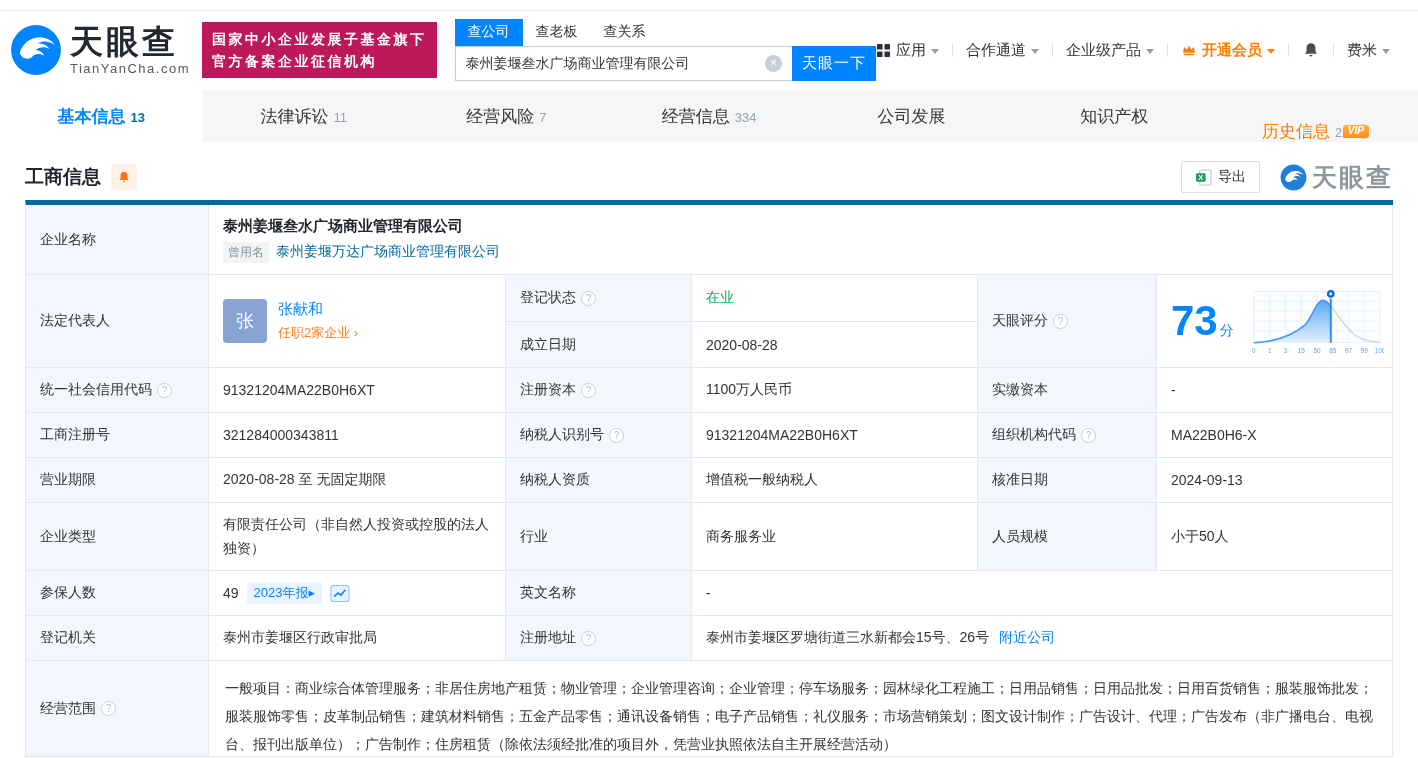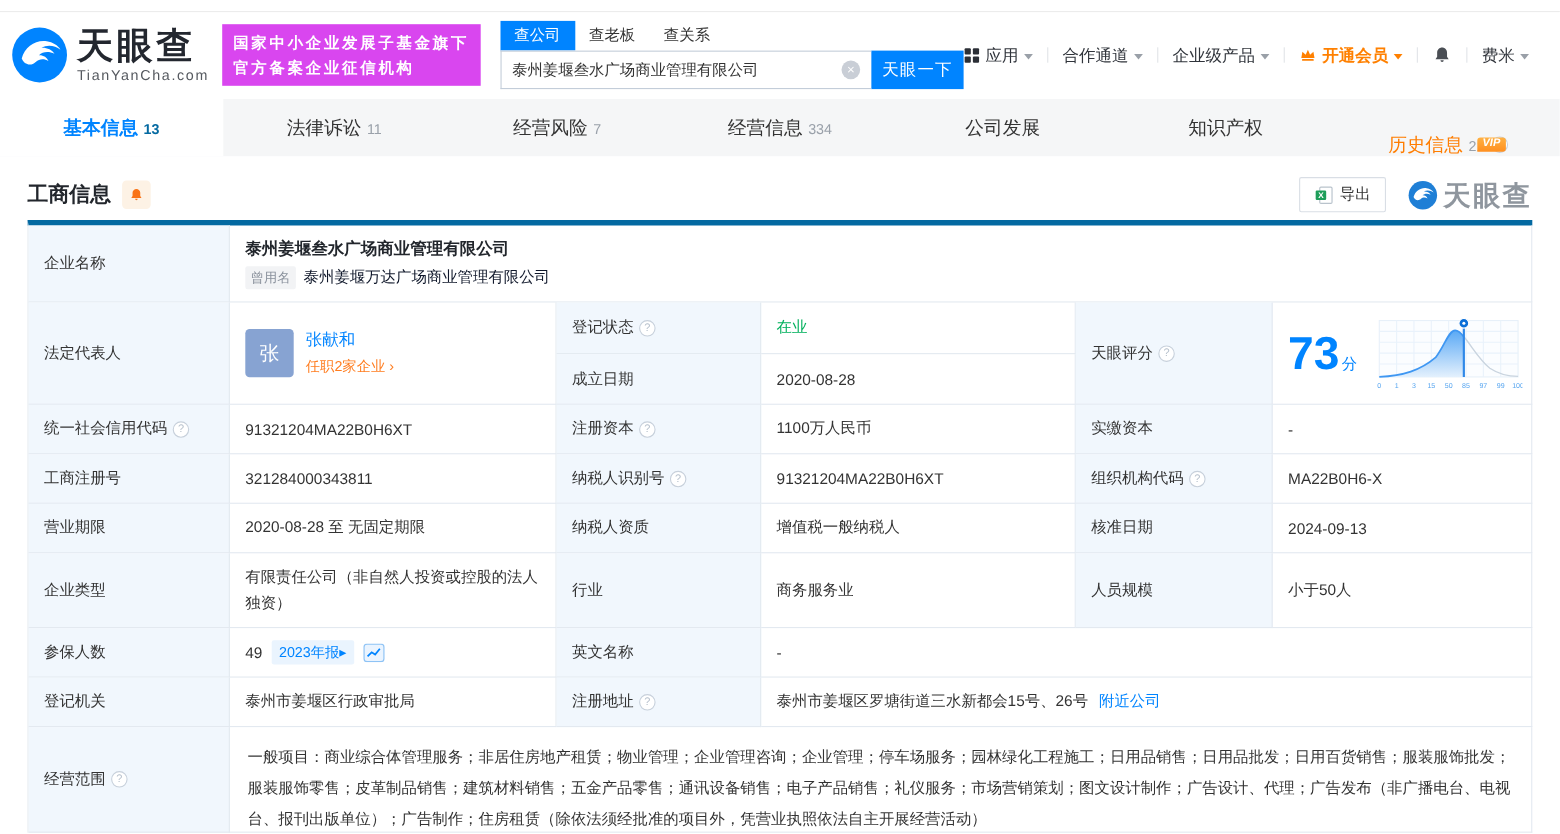--- a/index.html
+++ b/index.html
@@ -7,21 +7,21 @@
     font-family:"Liberation Sans","DejaVu Sans",sans-serif; color:#333; }
   .top-line { position:absolute; top:10px; left:0; width:1418px; height:1px; background:#ececec; }
 
   
   .header { height:90px; display:flex; align-items:center; padding:10px 28px 0 10px; }
   .logo-wrap { display:flex; align-items:center; gap:8px; }
   .logo-swirl { flex:0 0 auto; }
   .brand-stack { line-height:1; }
   .brand-name { font-size:33px; font-weight:bold; color:#23272f; letter-spacing:3px; }
   .brand-domain { font-size:13px; color:#55595f; letter-spacing:1.5px; margin-top:4px; font-weight:normal; }
-  .gov-badge { margin-left:12px; background:#d946ef; color:#fff; font-size:14px; font-weight:bold;
+  .gov-badge { margin-left:12px; background:#be185d; color:#fff; font-size:14px; font-weight:bold;
     padding:6px 10px; line-height:1.6; letter-spacing:2.5px; white-space:nowrap; }
 
   .search-area { margin-left:18px; width:496px; }
   .search-tabs { display:flex; font-size:14px; }
   .search-tab { padding:4px 13px 5px; color:#333; cursor:pointer; }
   .search-tab.active { background:#0084ff; color:#fff; }
   .search-box { display:flex; height:35px; }
   .search-input-wrap { position:relative; flex:1; }
   .search-input { width:100%; height:100%; border:1px solid #c3cdd9; border-right:none;
     padding:0 34px 0 10px; font-size:14px; color:#333; outline:none;
@@ -72,21 +72,21 @@
     grid-template-columns:183px 297px 186px 286px 179px 1fr;
     grid-template-rows:70px 47px 46px 45px 45px 45px 68px 45px 45px 1fr;
     border-top:5px solid #0369a1; border-left:1px solid #e3e9f0; height:557px; font-size:14px; }
   .cell { border-right:1px solid #e3e9f0; border-bottom:1px solid #e3e9f0; display:flex;
     align-items:center; padding:0 14px; overflow:hidden; color:#333; }
   .lbl { background:#f1f7fd; gap:5px; }
   .val-strong { font-weight:bold; color:#22262c; font-size:15px; }
   .col { flex-direction:column; align-items:flex-start; justify-content:center; gap:6px; }
   .former-row { display:flex; align-items:center; gap:7px; }
   .former-badge { background:#f2f3f5; color:#8a919c; font-size:12px; padding:2px 5px; border-radius:2px; }
-  .former-name { color:#0f172a; font-size:14px;text-align:right; }
+  .former-name { color:#0369a1; font-size:14px;text-align:right; }
   .rep-cell { gap:11px; }
   .avatar { width:44px; height:44px; border-radius:4px; background:#87a3d2; color:#fff; font-size:18px;
     display:flex; align-items:center; justify-content:center; flex:0 0 auto; cursor:pointer; }
   .rep-stack { display:flex; flex-direction:column; gap:5px; }
   .link-blue { color:#0084ff; cursor:pointer; text-decoration:none; }
   .link-orange { color:#ff7d20; font-size:13px; cursor:pointer; text-decoration:none; }
   .status-open { color:#00b05c; }
   .wrap-cell { line-height:1.65; padding:8px 14px; }
   .insured-cell { gap:8px; }
   .report-badge { background:#eaf4fe; color:#0084ff; font-size:13px; padding:2px 7px; border-radius:2px;

